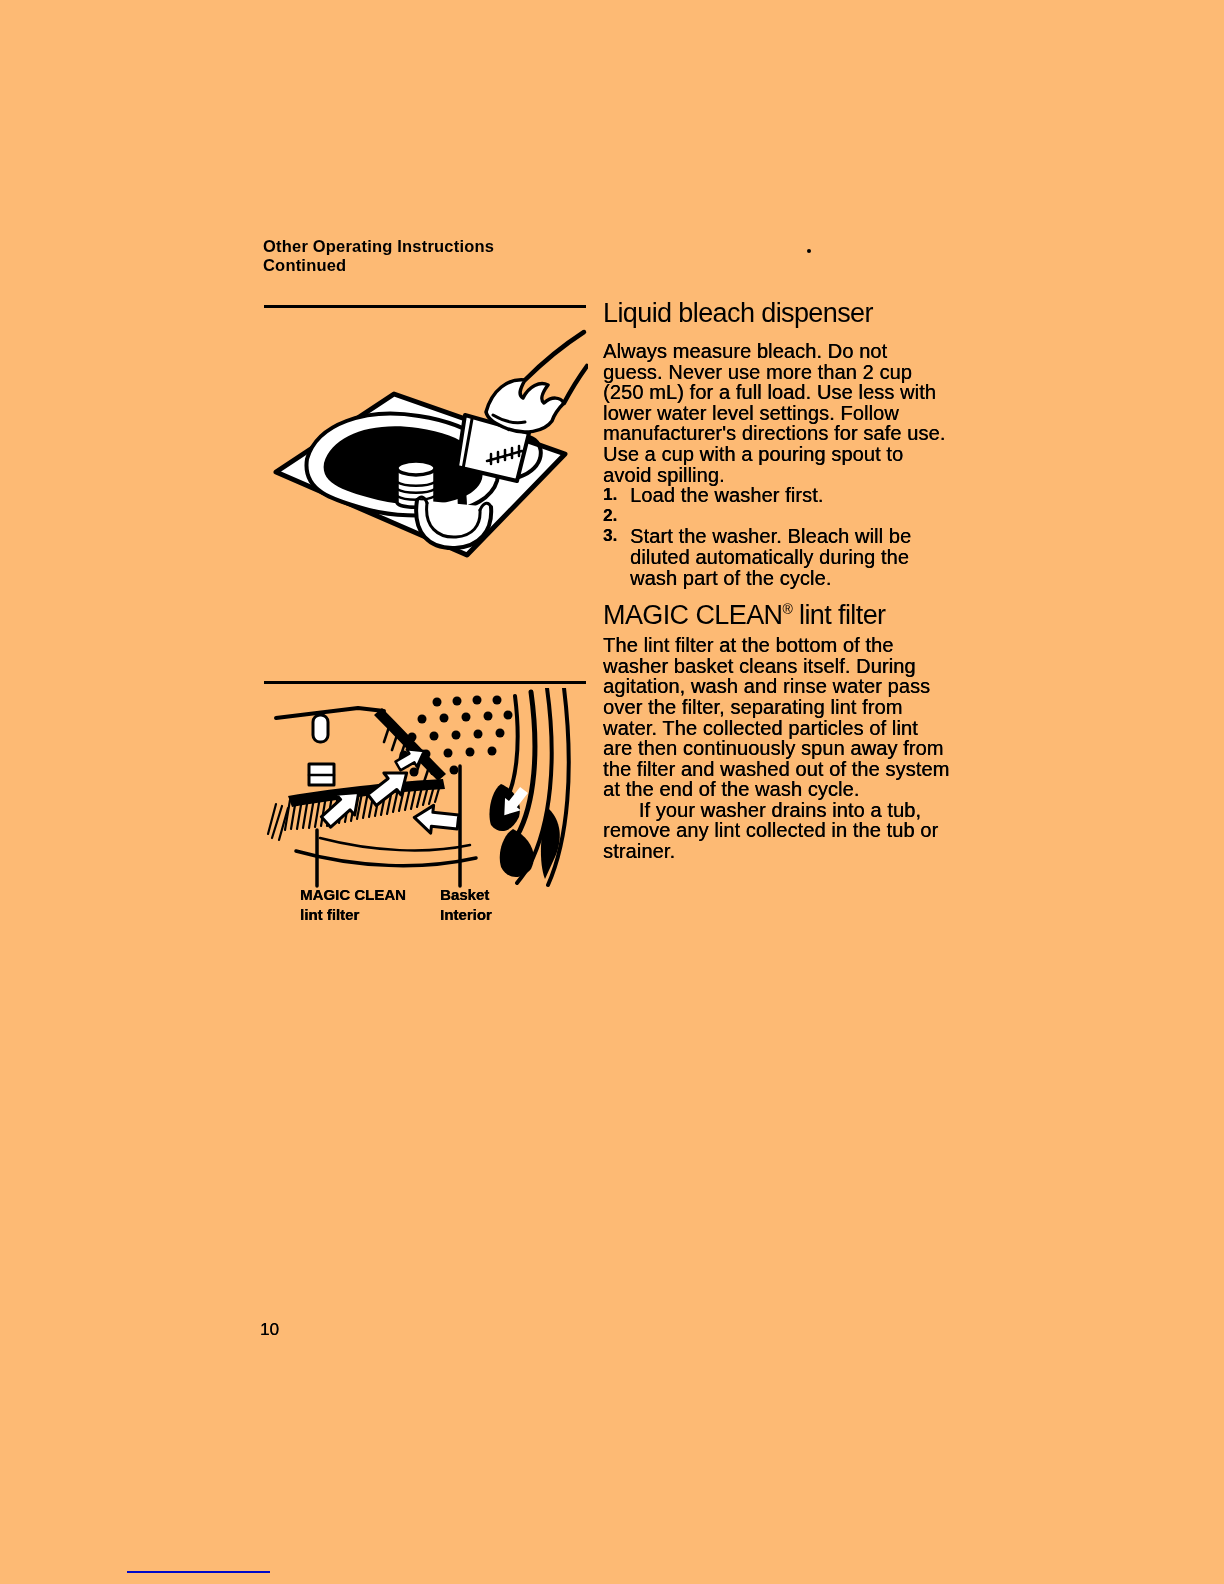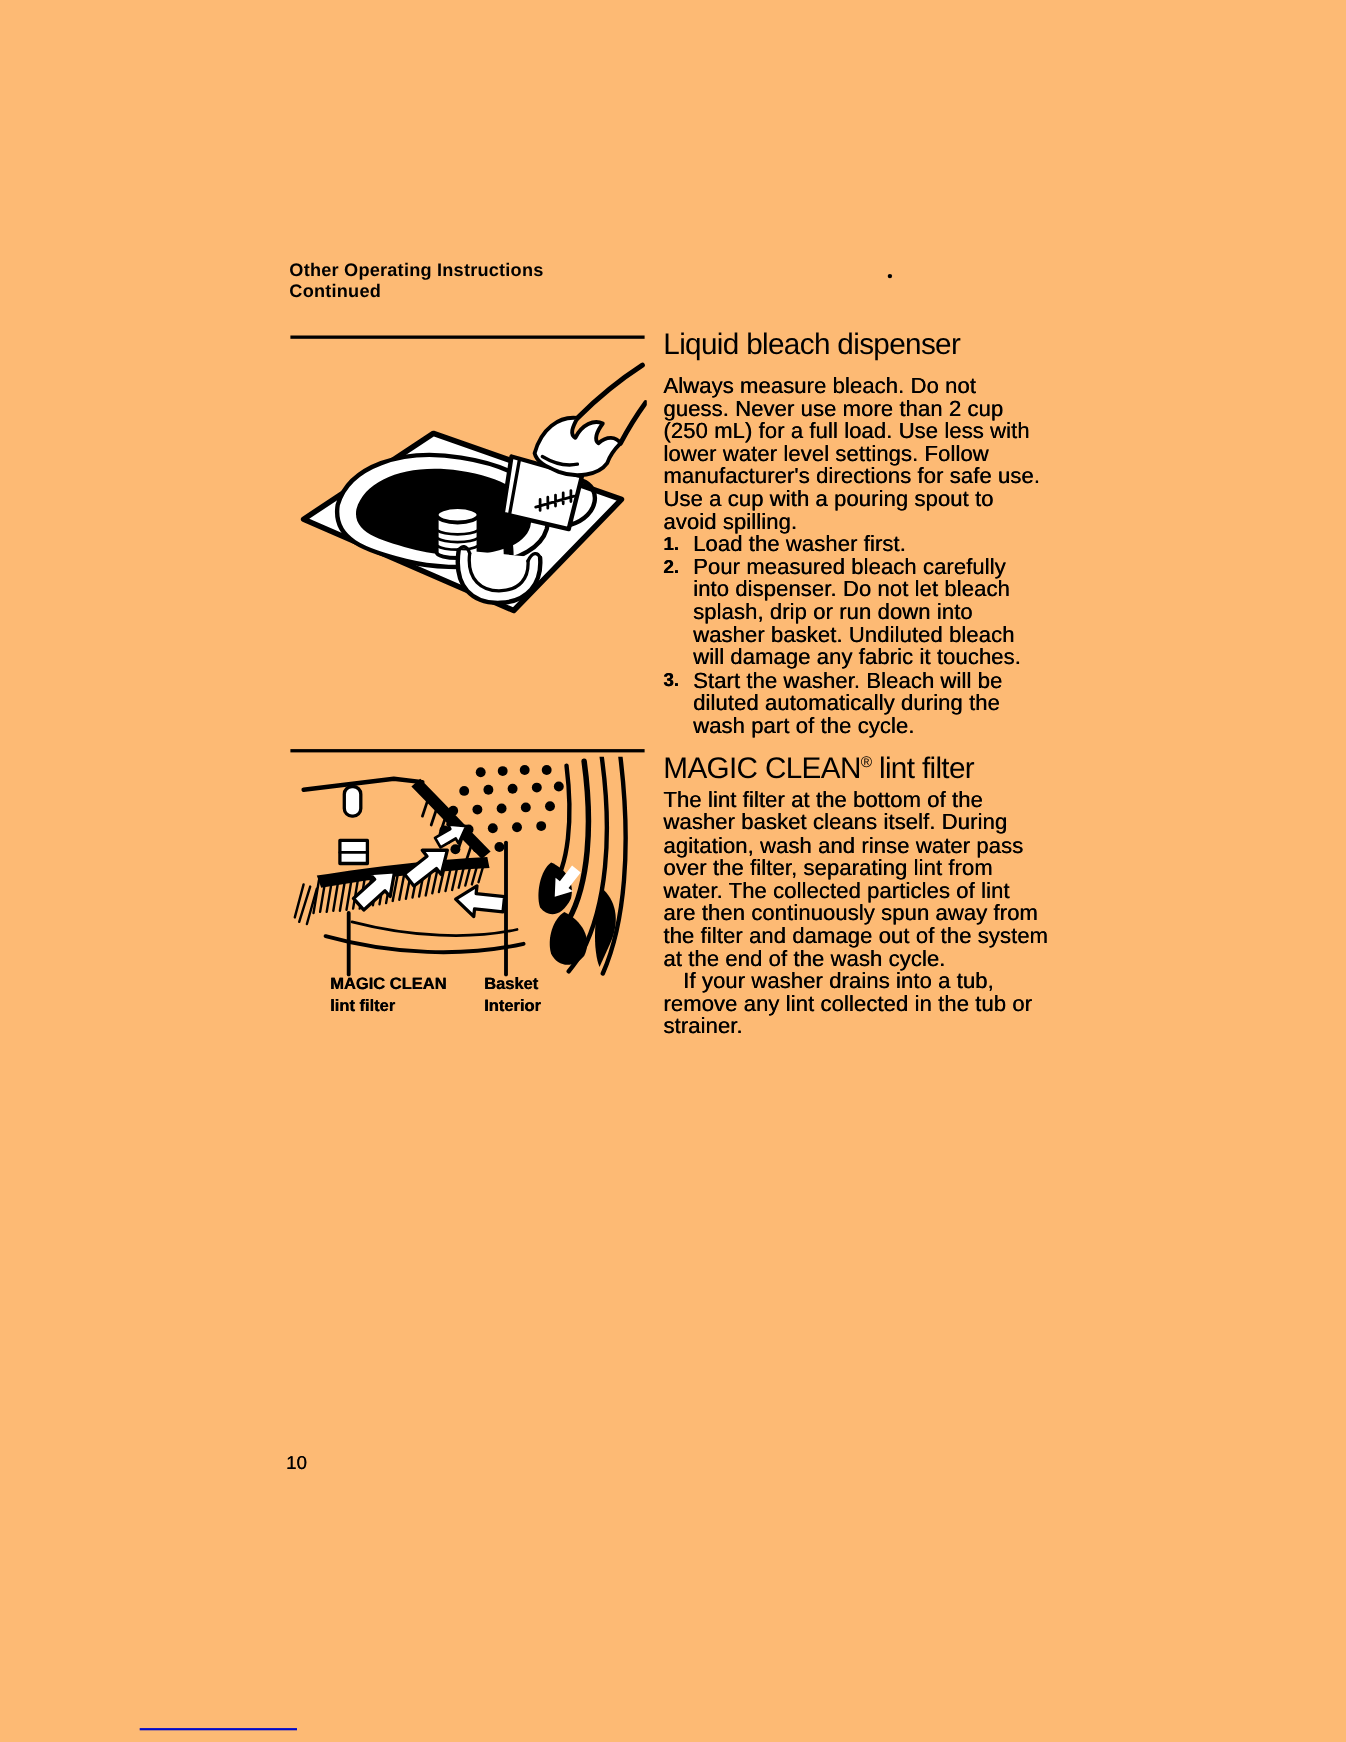--- a/index.html
+++ b/index.html
@@ -20,21 +20,21 @@
     font-size:27px;font-weight:normal;line-height:28px;letter-spacing:-.6px;
     margin:0;white-space:nowrap;
   }
   .sec-title sup{font-size:14px;}
   .t1{margin-bottom:14px;}
   .t2{margin-top:7px;margin-bottom:6px;}
   .body-line{
     font-size:20px;line-height:20.6px;white-space:nowrap;
     text-shadow:.35px 0 0 #000;letter-spacing:.1px;
   }
-  .indent{padding-left:18px;}
+  .indent{padding-left:18px;text-align:right;}
   .step{display:flex;}
   .step .num{
     width:27px;flex:none;font-weight:bold;font-size:17px;line-height:20.6px;
     text-shadow:.35px 0 0 #000;
   }
   .fig-label{font-size:15px;font-weight:bold;line-height:19.5px;text-shadow:.35px 0 0 #000;}
   .pagenum{left:260px;top:1320px;font-size:17px;text-shadow:.3px 0 0 #000;}
   .artifact-dot{left:807px;top:249px;width:4px;height:4px;background:#000;border-radius:50%;}
   .blue-line{left:127px;top:1571px;width:143px;height:2px;background:#0009c9;}
 </style>
@@ -151,47 +151,40 @@
     </div>
 
     <div class="step">
       <span class="num">1.</span>
       <div>
         <div class="body-line">Load the washer first.</div>
       </div>
     </div>
     <div class="step">
       <span class="num">2.</span>
-      <div>
-        <div class="body-line">Pour measured bleach carefully</div>
-        <div class="body-line">into dispenser. Do not let bleach</div>
-        <div class="body-line">splash, drip or run down into</div>
-        <div class="body-line">washer basket. Undiluted bleach</div>
-        <div class="body-line">will damage any fabric it touches.</div>
-      </div>
     </div>
     <div class="step">
       <span class="num">3.</span>
       <div>
         <div class="body-line">Start the washer. Bleach will be</div>
         <div class="body-line">diluted automatically during the</div>
         <div class="body-line">wash part of the cycle.</div>
       </div>
     </div>
 
     <h2 class="sec-title t2"><span>MAGIC CLEAN</span><sup>®</sup><span> lint filter</span></h2>
 
     <div>
       <div class="body-line">The lint filter at the bottom of the</div>
       <div class="body-line">washer basket cleans itself. During</div>
       <div class="body-line">agitation, wash and rinse water pass</div>
       <div class="body-line">over the filter, separating lint from</div>
       <div class="body-line">water. The collected particles of lint</div>
       <div class="body-line">are then continuously spun away from</div>
-      <div class="body-line">the filter and damage out of the system</div>
+      <div class="body-line">the filter and washed out of the system</div>
       <div class="body-line">at the end of the wash cycle.</div>
     </div>
     <div>
       <div class="body-line indent">If your washer drains into a tub,</div>
       <div class="body-line">remove any lint collected in the tub or</div>
       <div class="body-line">strainer.</div>
     </div>
   </div>
 
   <div class="abs pagenum">10</div>

